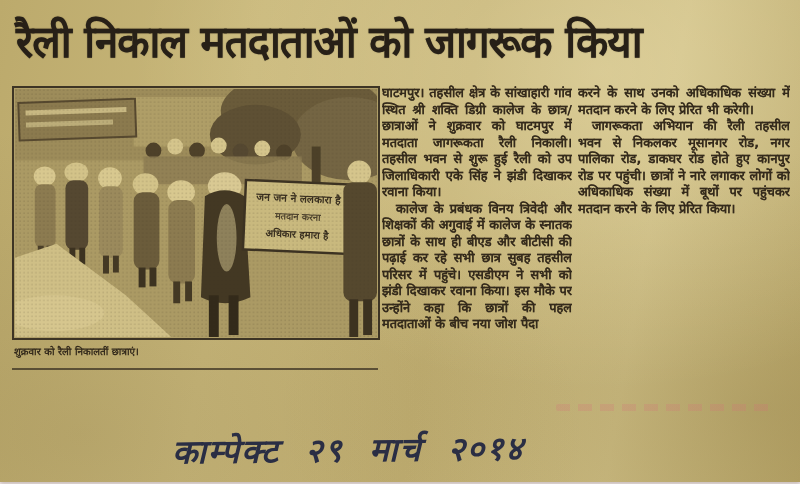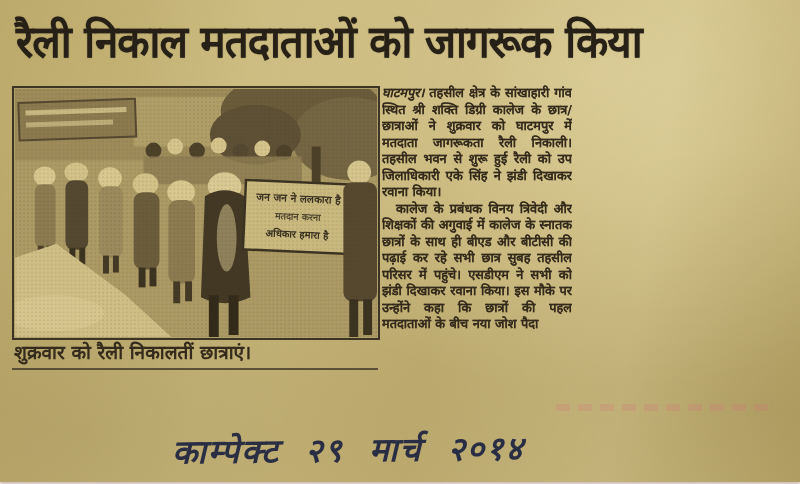--- a/index.html
+++ b/index.html
@@ -29,38 +29,38 @@
     transform: scaleY(1.06); transform-origin: top left;
   }
   
   .photo-frame {
     position:absolute; left:12px; top:86px; width:368px; height:254px;
     border:2px solid #3d3424; background:#b09f68; padding:1px;
   }
   .photo-frame svg { display:block; width:100%; height:100%; }
   .caption {
     position:absolute; left:14px; top:343px; width:362px;
-    font-size:19px; font-weight:bold; color:#352b1c; line-height:18px;
+    font-size:10px; font-weight:bold; color:#352b1c; line-height:18px;
   }
   .caption-rule {
     position:absolute; left:12px; top:368px; width:366px; height:2px;
     background:#4a3f2b; opacity:0.85;
   }
   
   .col {
     position:absolute; top:85px; height:282px;
     font-size:12.8px; line-height:16.5px; font-weight:600;
     color:#342a1b; text-align:justify; overflow:hidden;
     text-shadow: 0 0 0.5px rgba(52,42,27,0.5);
   }
   .col-1 { left:382px; width:190px; }
   .col-2 { left:578px; width:212px; }
   .col p { margin:0; }
   .col p.indent { text-indent:14px; }
-  .lead-word { font-weight:bold;font-style:italic; }
+  .lead-word { font-weight:bold; }
   
   .red-marks {
     position:absolute; left:556px; top:404px; width:216px; height:7px;
     background: repeating-linear-gradient(90deg,
       rgba(214,110,120,0.45) 0 14px, transparent 14px 22px);
     opacity:0.5; border-radius:2px;
   }
   
   .handwriting {
     position:absolute; left:172px; top:430px; width:460px;
@@ -177,18 +177,20 @@
 
   <div class="caption">शुक्रवार को रैली निकालतीं छात्राएं।</div>
   <div class="caption-rule"></div>
 
   <div class="col col-1">
     <p><span class="lead-word">घाटमपुर।</span><span> तहसील क्षेत्र के सांखाहारी गांव स्थित श्री शक्ति डिग्री कालेज के छात्र/छात्राओं ने शुक्रवार को घाटमपुर में मतदाता जागरूकता रैली निकाली। तहसील भवन से शुरू हुई रैली को उप जिलाधिकारी एके सिंह ने झंडी दिखाकर रवाना किया।</span></p>
     <p class="indent">कालेज के प्रबंधक विनय त्रिवेदी और शिक्षकों की अगुवाई में कालेज के स्नातक छात्रों के साथ ही बीएड और बीटीसी की पढ़ाई कर रहे सभी छात्र सुबह तहसील परिसर में पहुंचे। एसडीएम ने सभी को झंडी दिखाकर रवाना किया। इस मौके पर उन्होंने कहा कि छात्रों की पहल मतदाताओं के बीच नया जोश पैदा</p>
   </div>
 
   <div class="col col-2">
+    <p>करने के साथ उनको अधिकाधिक संख्या में मतदान करने के लिए प्रेरित भी करेगी।</p>
+    <p class="indent">जागरूकता अभियान की रैली तहसील भवन से निकलकर मूसानगर रोड, नगर पालिका रोड, डाकघर रोड होते हुए कानपुर रोड पर पहुंची। छात्रों ने नारे लगाकर लोगों को अधिकाधिक संख्या में बूथों पर पहुंचकर मतदान करने के लिए प्रेरित किया।</p>
   </div>
 
   <div class="red-marks"></div>
 </div>
 
 <div class="handwriting">काम्पेक्ट  २९ मार्च  २०१४</div>
 
 </body></html>

